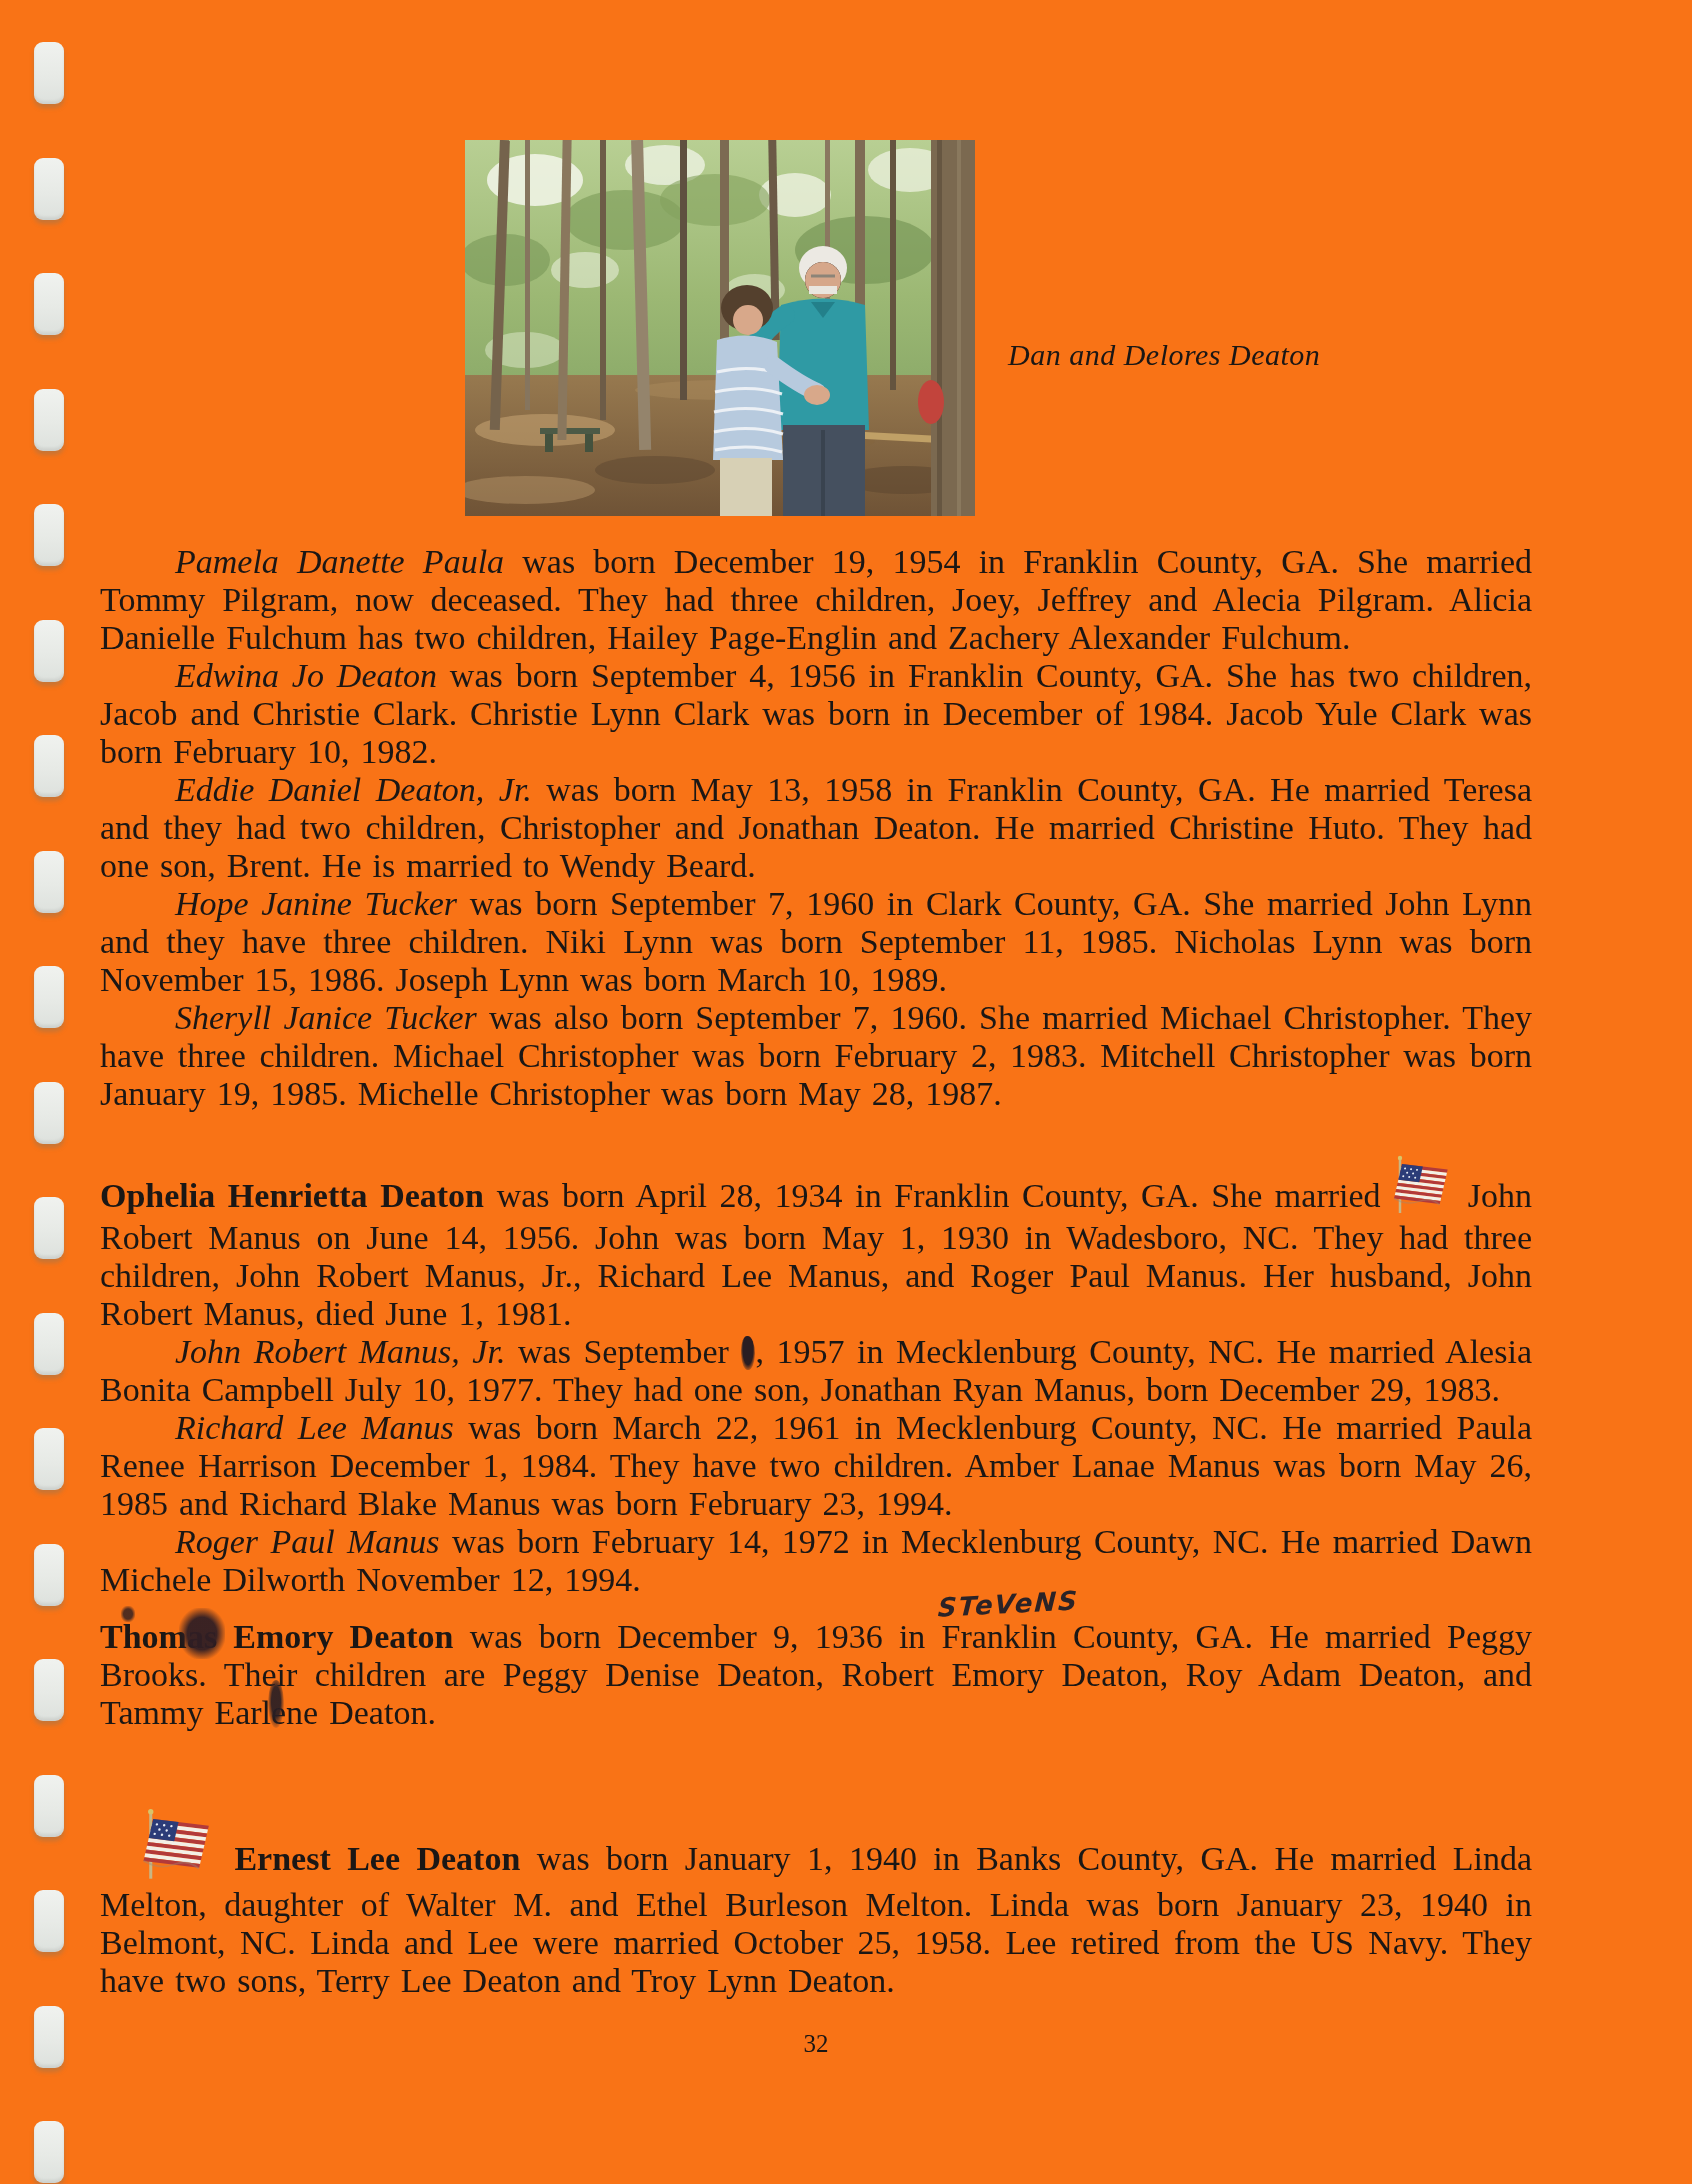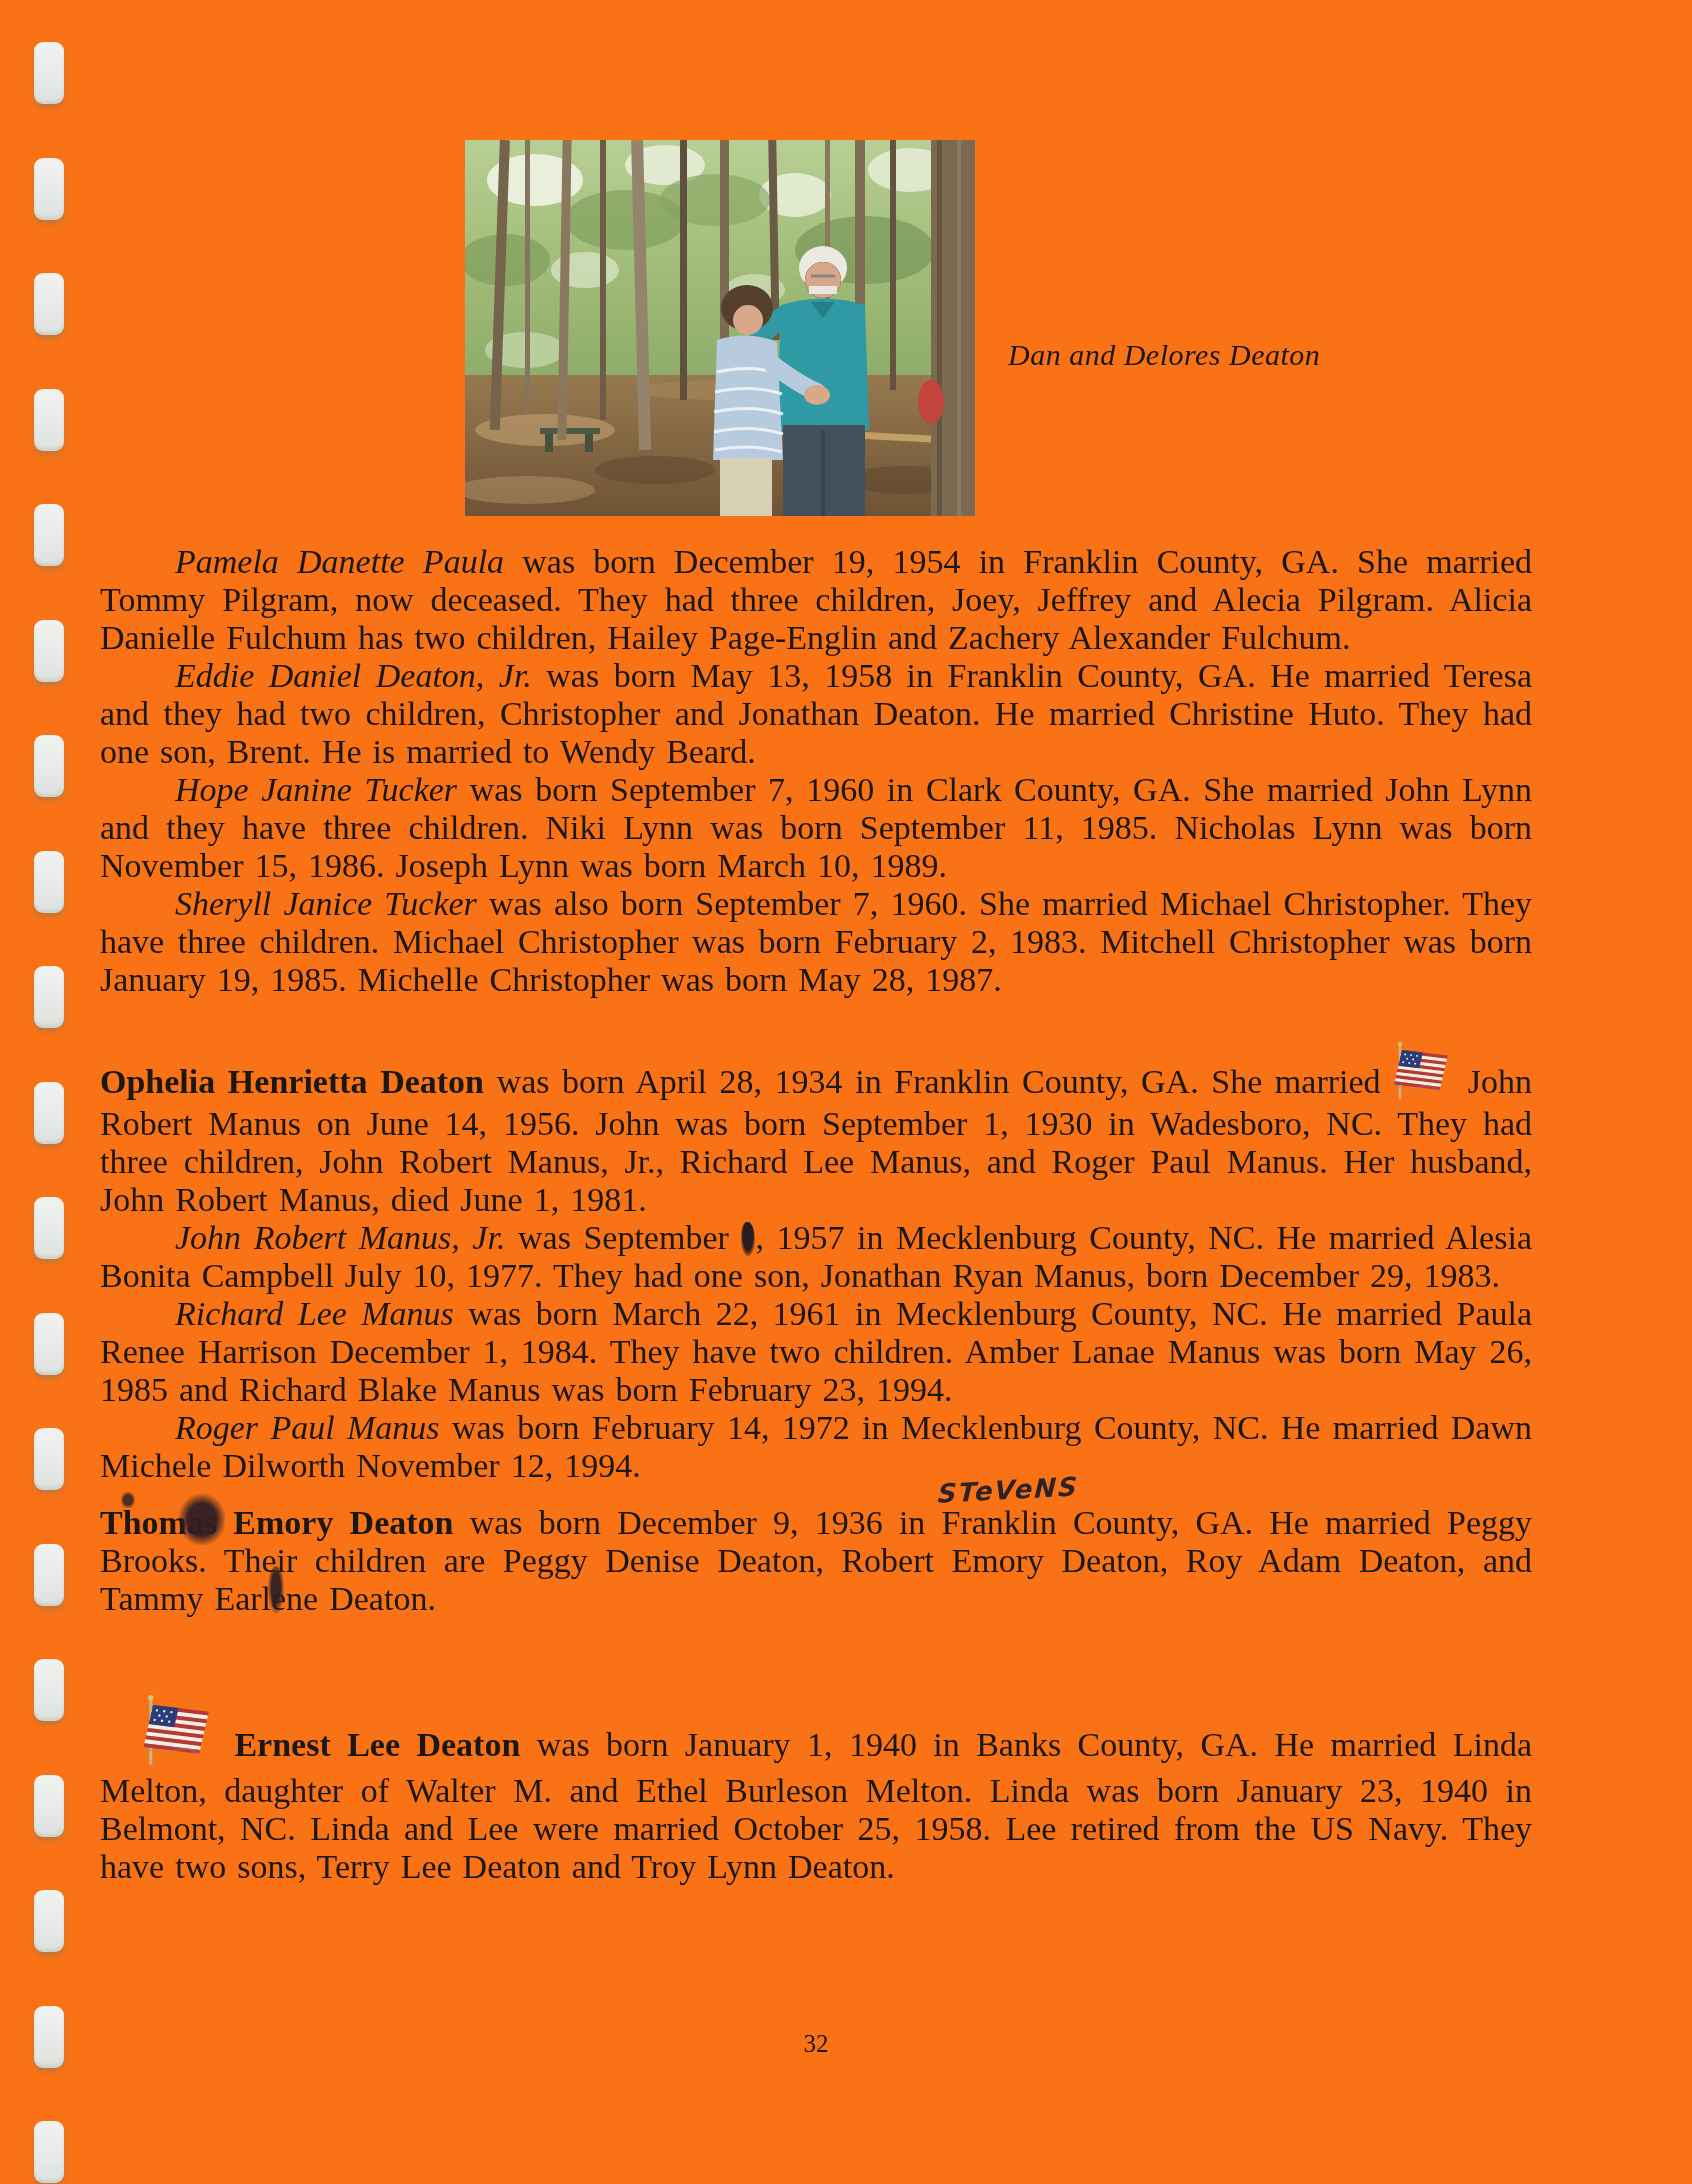--- a/index.html
+++ b/index.html
@@ -191,20 +191,21 @@
         <ellipse cx="352" cy="255" rx="13" ry="10" fill="#d8a88a"></ellipse>
         <rect x="255" y="318" width="52" height="58" fill="#d7d0b5"></rect>
       </g>
     </svg>
   </figure>
 
   <figcaption class="caption">Dan and Delores Deaton</figcaption>
 
   <main class="text-col" id="text-col">
       <p class="indent"><span class="italic">Pamela Danette Paula</span><span class="plain"> was born December 19, 1954 in Franklin County, GA.  She married Tommy Pilgram, now deceased.  They had three children, Joey, Jeffrey and Alecia Pilgram.  Alicia Danielle Fulchum has two children, Hailey Page-Englin and Zachery Alexander Fulchum.</span></p>
+      <p class="indent"><span class="italic">Edwina Jo Deaton</span><span class="plain"> was born September 4, 1956 in Franklin County, GA.  She has two children, Jacob and Christie Clark.  Christie Lynn Clark was born in December of 1984.  Jacob Yule Clark was born February 10, 1982.</span></p>
       <p class="indent"><span class="italic">Eddie Daniel Deaton, Jr.</span><span class="plain"> was born May 13, 1958 in Franklin County, GA.  He married Teresa and they had two children, Christopher and Jonathan Deaton.  He married Christine Huto.  They had one son, Brent.  He is married to Wendy Beard.</span></p>
       <p class="indent"><span class="italic">Hope Janine Tucker</span><span class="plain"> was born September 7, 1960 in Clark County, GA.  She married John Lynn and they have three children.  Niki Lynn was born September 11, 1985.  Nicholas Lynn was born November 15, 1986.  Joseph Lynn was born March 10, 1989.</span></p>
       <p class="indent"><span class="italic">Sheryll Janice Tucker</span><span class="plain"> was also born September 7, 1960.  She married Michael Christopher.  They have three children.  Michael Christopher was born February 2, 1983.  Mitchell Christopher was born January 19, 1985.  Michelle Christopher was born May 28, 1987.</span></p>
       <p class="blk-ophelia"><span class="bold">Ophelia Henrietta Deaton</span><span class="plain"> was born April 28, 1934 in Franklin County, GA.  She married </span><svg class="flag-inline" width="62" height="64" viewBox="0 0 62 64">
     <line x1="7" y1="3" x2="7" y2="58" stroke="#c8b684" stroke-width="2.5"></line>
     <circle cx="7" cy="3" r="2.2" fill="#d9c469"></circle>
     <g transform="translate(9,9) rotate(7) skewX(-6)">
       <rect x="0" y="0" width="46" height="3.2" fill="#b23a3a"></rect>
             <rect x="0" y="3.2" width="46" height="3.2" fill="#f3efe6"></rect>
             <rect x="0" y="6.4" width="46" height="3.2" fill="#b23a3a"></rect>
@@ -222,21 +223,21 @@
               <circle cx="10" cy="4" r="1"></circle>
               <circle cx="16" cy="4" r="1"></circle>
               <circle cx="7" cy="8" r="1"></circle>
               <circle cx="13" cy="8" r="1"></circle>
               <circle cx="4" cy="12" r="1"></circle>
               <circle cx="10" cy="12" r="1"></circle>
               <circle cx="16" cy="12" r="1"></circle>
             </g>
       <path d="M0 35 Q14 41 25 35 T46 36" stroke="#9a8a78" stroke-width="1.5" fill="none" opacity="0.4"></path>
     </g>
-  </svg><span class="plain"> John Robert Manus on June 14, 1956.  John was born September 1, 1930 in Wadesboro, NC.  They had three children, John Robert Manus, Jr., Richard Lee Manus, and Roger Paul Manus.  Her husband, John Robert Manus, died June 1, 1981.</span></p>
+  </svg><span class="plain"> John Robert Manus on June 14, 1956.  John was born May 1, 1930 in Wadesboro, NC.  They had three children, John Robert Manus, Jr., Richard Lee Manus, and Roger Paul Manus.  Her husband, John Robert Manus, died June 1, 1981.</span></p>
       <p class="indent"><span class="italic">John Robert Manus, Jr.</span><span class="plain"> was September </span><span class="inkblot"></span><span class="plain">, 1957 in Mecklenburg County, NC.  He married Alesia Bonita Campbell July 10, 1977.  They had one son, Jonathan Ryan Manus, born December 29, 1983.</span></p>
       <p class="indent"><span class="italic">Richard Lee Manus</span><span class="plain"> was born March 22, 1961 in Mecklenburg County, NC.  He married Paula Renee Harrison December 1, 1984.  They have two children.  Amber Lanae Manus was born May 26, 1985 and Richard Blake Manus was born February 23, 1994.</span></p>
       <p class="indent"><span class="italic">Roger Paul Manus</span><span class="plain"> was born February 14, 1972 in Mecklenburg County, NC.  He married Dawn Michele Dilworth November 12, 1994.</span></p>
       <p class="blk-thomas"><span class="bold">T</span><span class="bold smudge">h</span><span class="bold">om</span><span class="bold blotted">as</span><span class="bold"> Emory Deaton</span><span class="plain"> was born December 9, 1936 in </span><span class="plain note-wrap">Franklin<span class="note">STeVeNS</span></span><span class="plain"> County, GA.  He married Peggy Brooks.  Their children are Peggy Denise Deaton, Robert Emory Deaton, Roy Adam Deaton, and Tammy Earl</span><span class="plain blotted2">e</span><span class="plain">ne Deaton.</span></p>
       <p class="blk-ernest"><svg class="flag-inline flag-lg" width="76" height="78" viewBox="0 0 62 64">
     <line x1="7" y1="3" x2="7" y2="58" stroke="#c8b684" stroke-width="2.5"></line>
     <circle cx="7" cy="3" r="2.2" fill="#d9c469"></circle>
     <g transform="translate(9,9) rotate(7) skewX(-6)">
       <rect x="0" y="0" width="46" height="3.2" fill="#b23a3a"></rect>
             <rect x="0" y="3.2" width="46" height="3.2" fill="#f3efe6"></rect>

